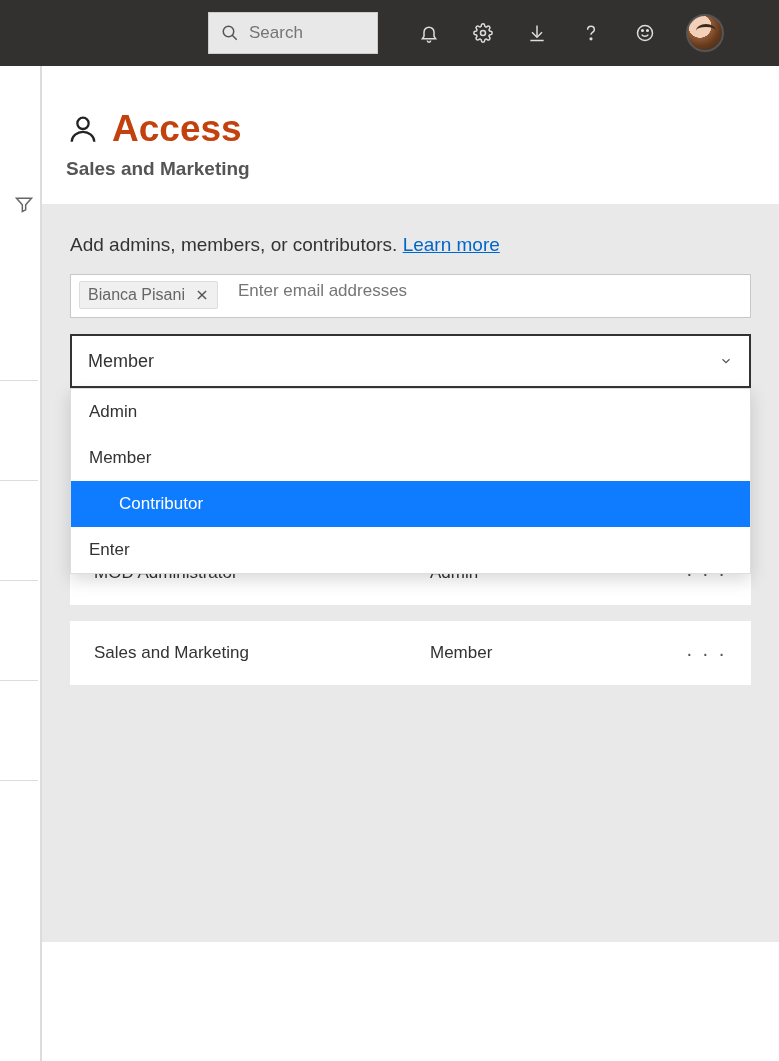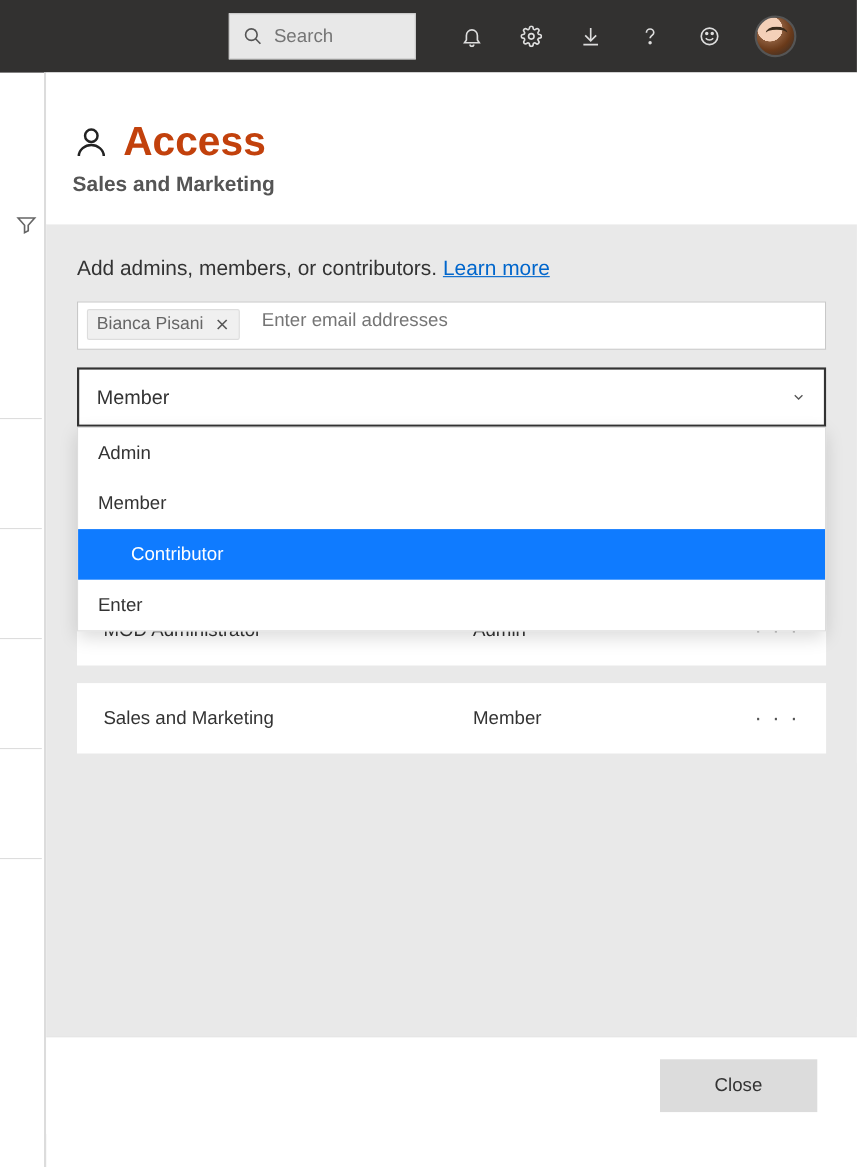--- a/index.html
+++ b/index.html
@@ -179,17 +179,14 @@
           <div class="col-more more-btn">· · ·</div>
         </div>
         <div class="row">
           <div class="cell col-name">Sales and Marketing</div>
           <div class="cell col-perm">Member</div>
           <div class="col-more more-btn">· · ·</div>
         </div>
       </div>
   </div>
 
-  <div class="panel-footer">
-    <button class="close-btn">Close</button>
-  </div>
 
 </div>
 
 </body></html>

